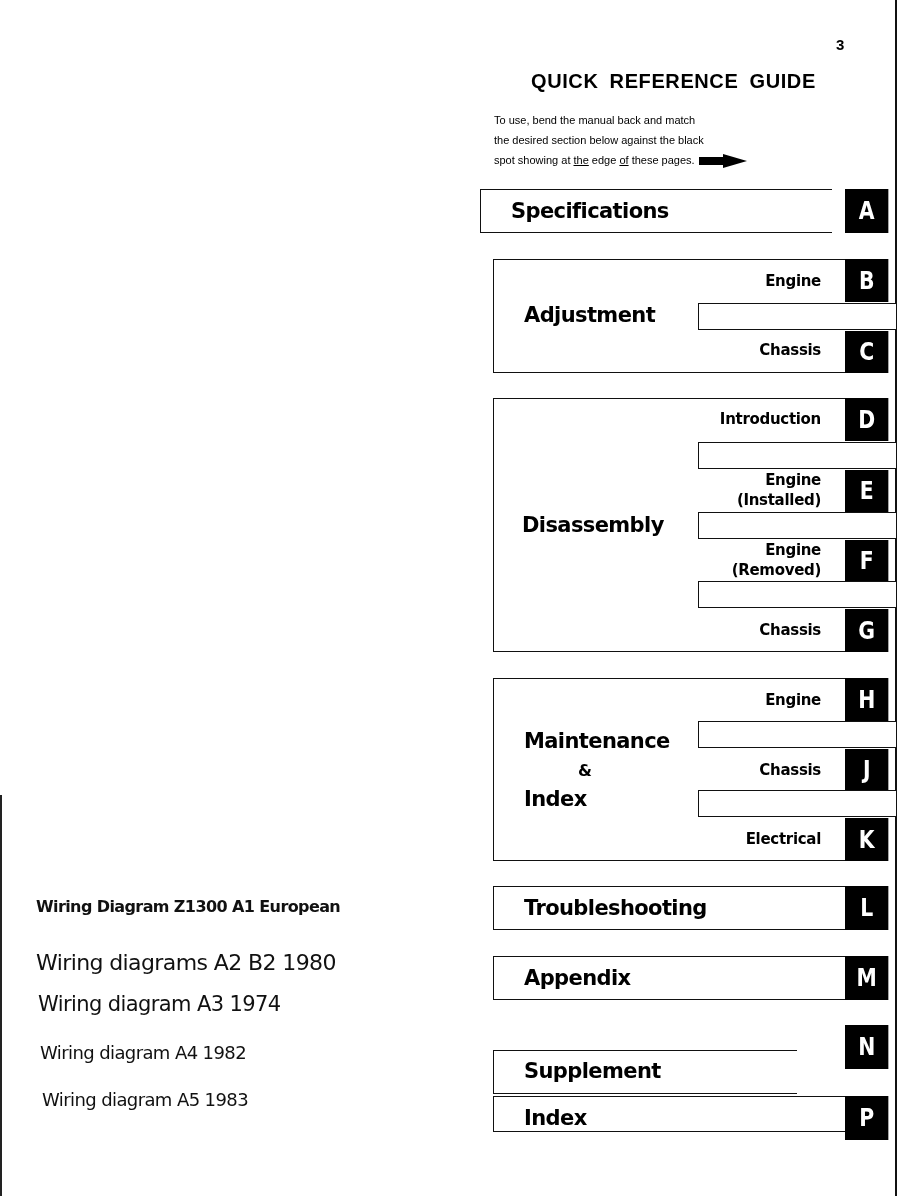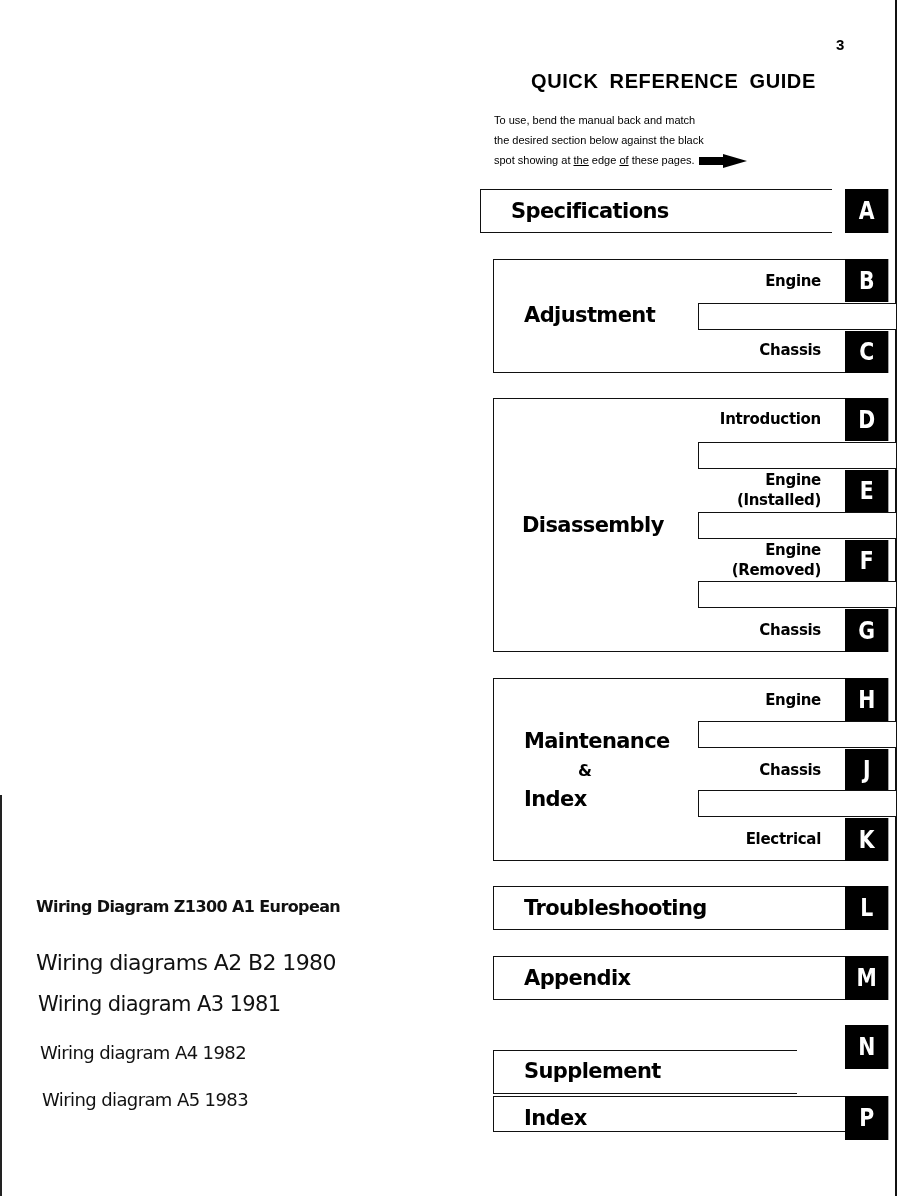--- a/index.html
+++ b/index.html
@@ -140,15 +140,15 @@
 
 <div class="box" style="left:493px; top:1096px; width:352px; height:36px;">
   <div class="main-label" style="left:30px; top:9px;">Index</div>
 </div>
 <div class="tab" style="top:1096px; height:44px;">
     <span>P</span>
   </div>
 
 <div class="wiring w0">Wiring Diagram Z1300 A1 European</div>
 <div class="wiring w1">Wiring diagrams A2  B2 1980</div>
-<div class="wiring w2">Wiring diagram A3 1981</div>
+<div class="wiring w2">Wiring diagram A3 1974</div>
 <div class="wiring w3">Wiring diagram A4 1982</div>
 <div class="wiring w4">Wiring diagram A5 1983</div>
 
 </body></html>

